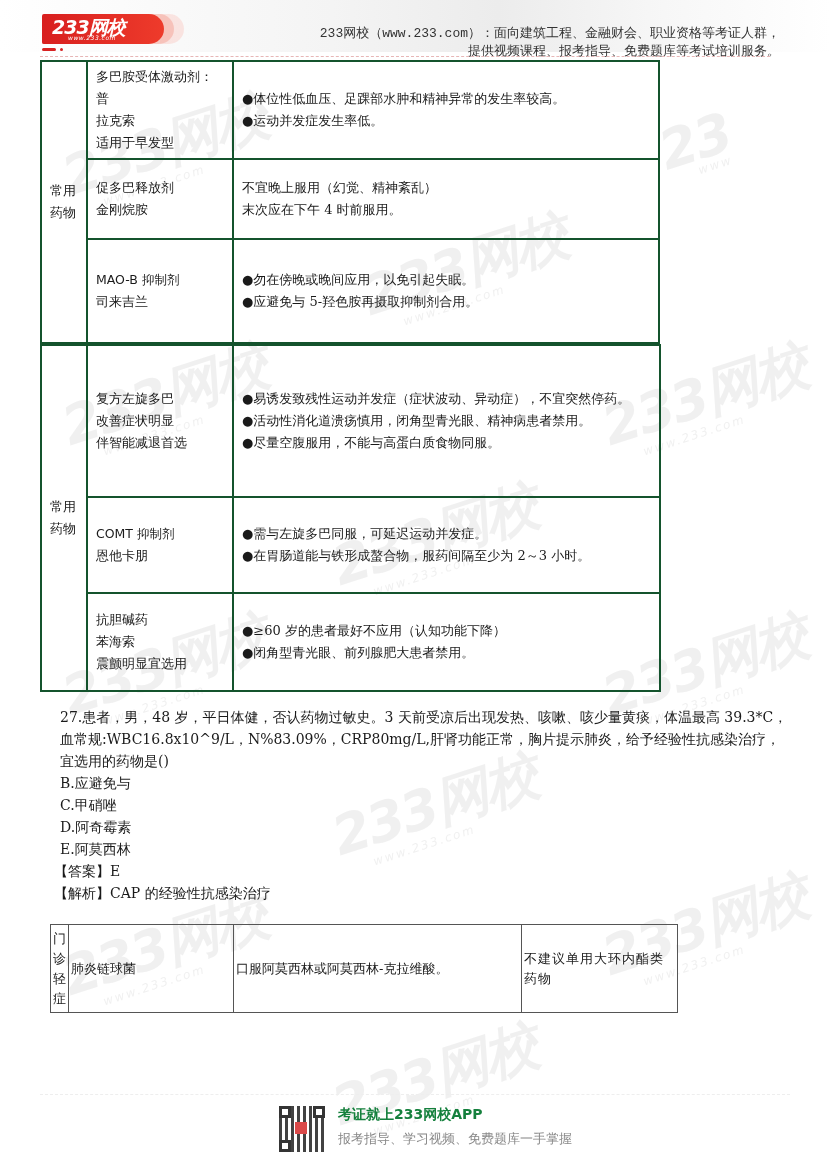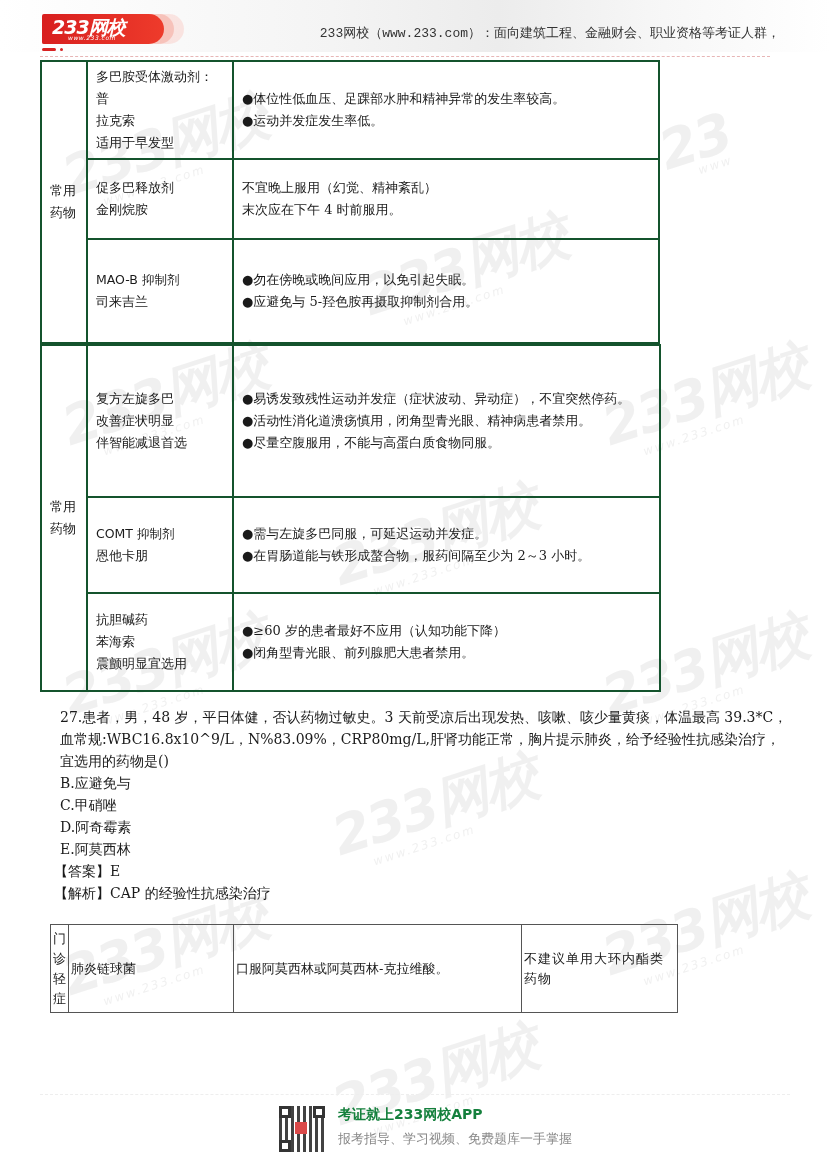--- a/index.html
+++ b/index.html
@@ -96,20 +96,21 @@
 <div class="logo-ghost2"></div>
 <div class="logo-ghost1"></div>
 <div class="logo">
   <span class="logo-main">233网校</span>
   <span class="logo-sub">www.233.com</span>
 </div>
 <div class="logo-dash"></div>
 <div class="logo-dot"></div>
 <div class="header-text">
   <div>233网校（www.233.com）：面向建筑工程、金融财会、职业资格等考证人群，</div>
+  <div>提供视频课程、报考指导、免费题库等考试培训服务。</div>
 </div>
 <div class="header-rule"></div>
 
 <div class="watermark" style="left:60px;top:110px;">233网校<small>www.233.com</small></div>
 <div class="watermark" style="left:660px;top:110px;">23<small>www</small></div>
 <div class="watermark" style="left:360px;top:230px;">233网校<small>www.233.com</small></div>
 <div class="watermark" style="left:60px;top:360px;">233网校<small>www.233.com</small></div>
 <div class="watermark" style="left:600px;top:360px;">233网校<small>www.233.com</small></div>
 <div class="watermark" style="left:330px;top:500px;">233网校<small>www.233.com</small></div>
 <div class="watermark" style="left:60px;top:630px;">233网校<small>www.233.com</small></div>

